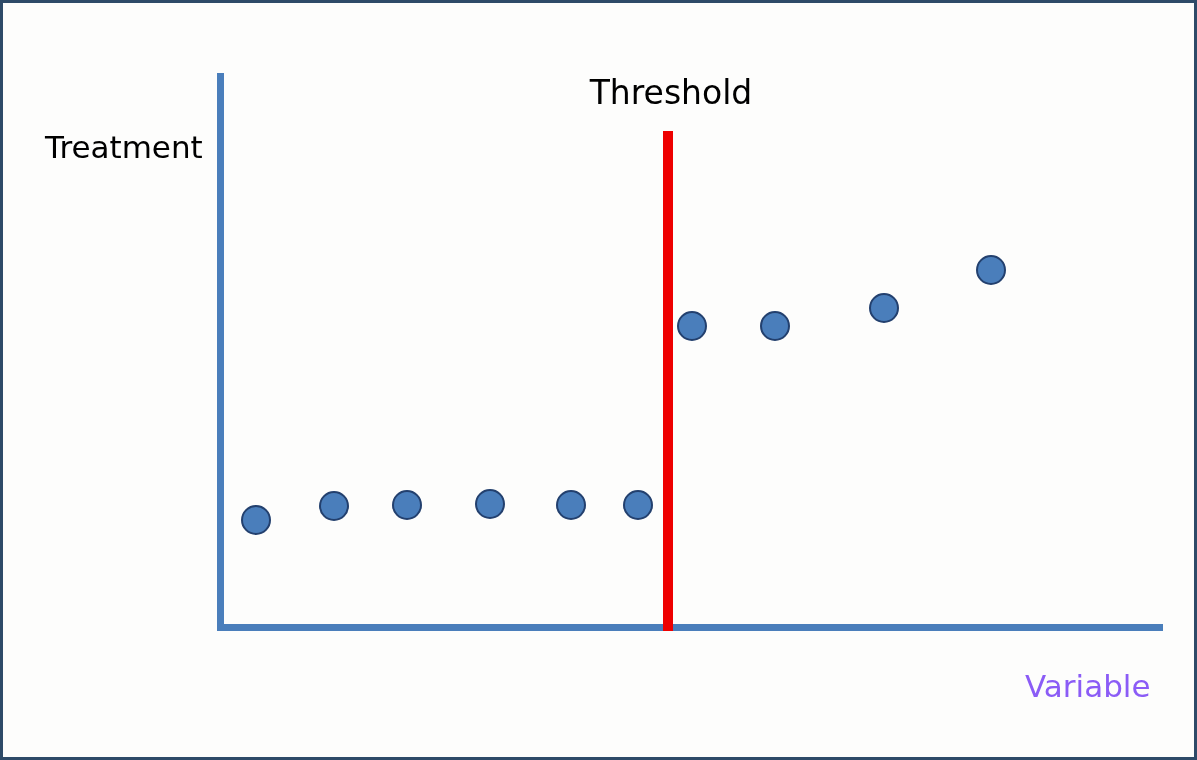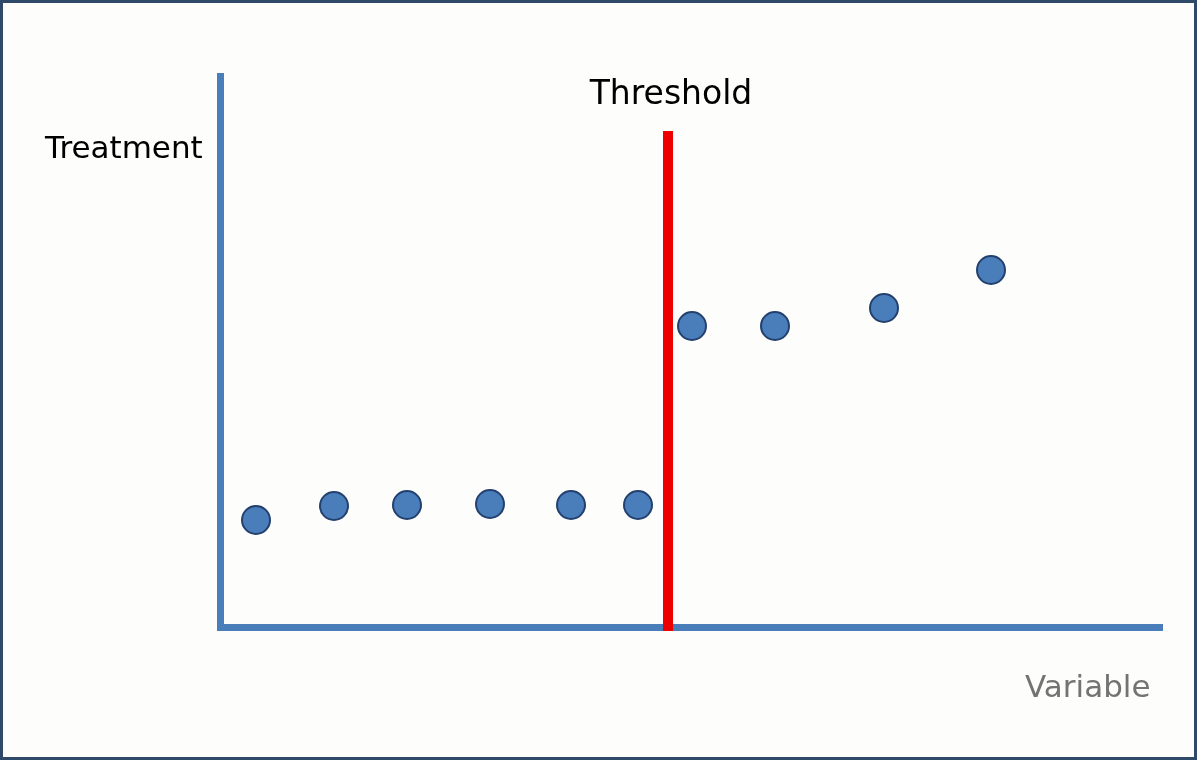--- a/index.html
+++ b/index.html
@@ -68,21 +68,21 @@
     font-size: 31px;
     line-height: 1.35;
     color: #000000;
     margin-top: 44px;
   }
   .x-label {
     position: absolute;
     left: 1022px;
     top: 665px;
     font-size: 31px;
-    color: #737373;
+    color: #8b5cf6;
     white-space: nowrap;
   }
   
   .marker {
     position: absolute;
     width: 30px;
     height: 30px;
     border-radius: 50%;
     background: #4a7ebb;
     border: 2px solid #23406e;

